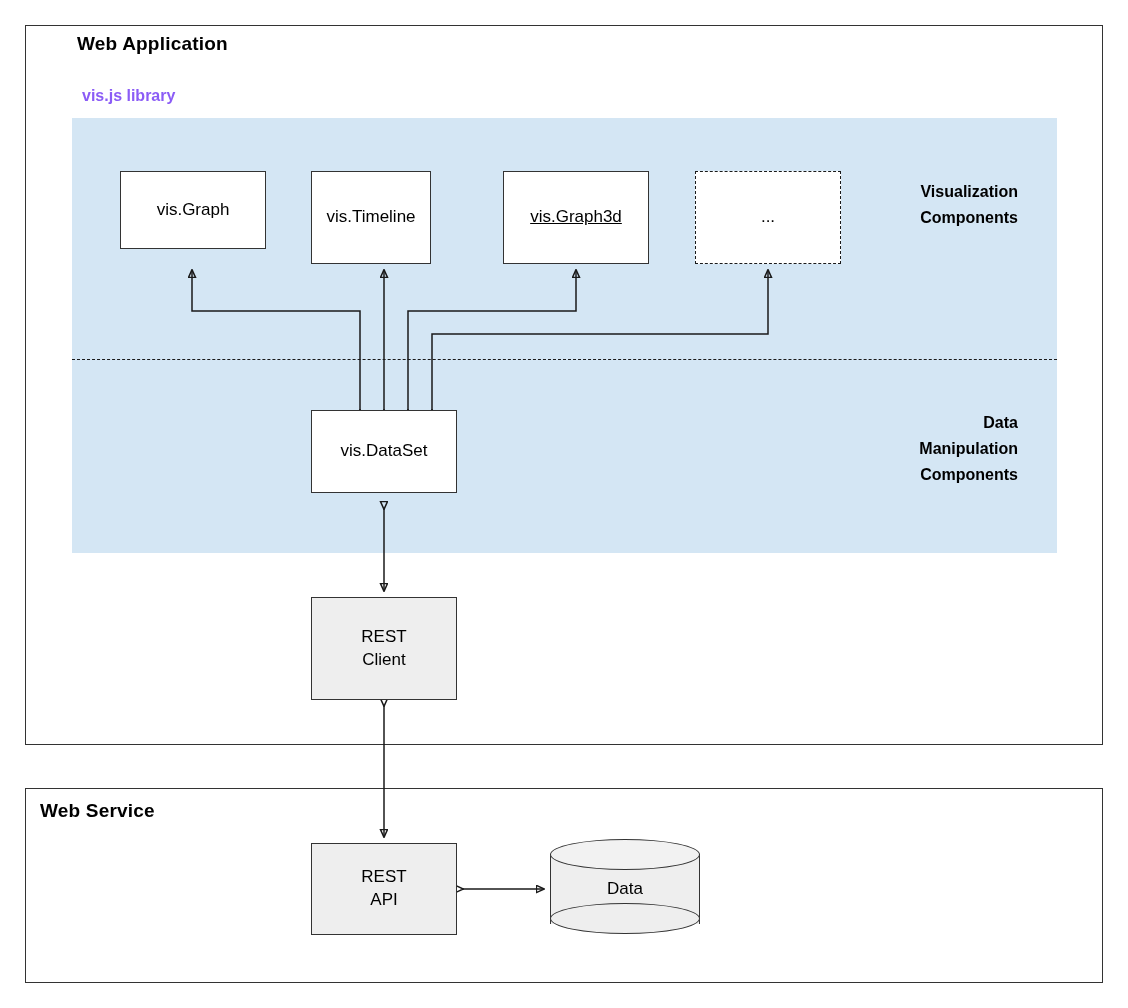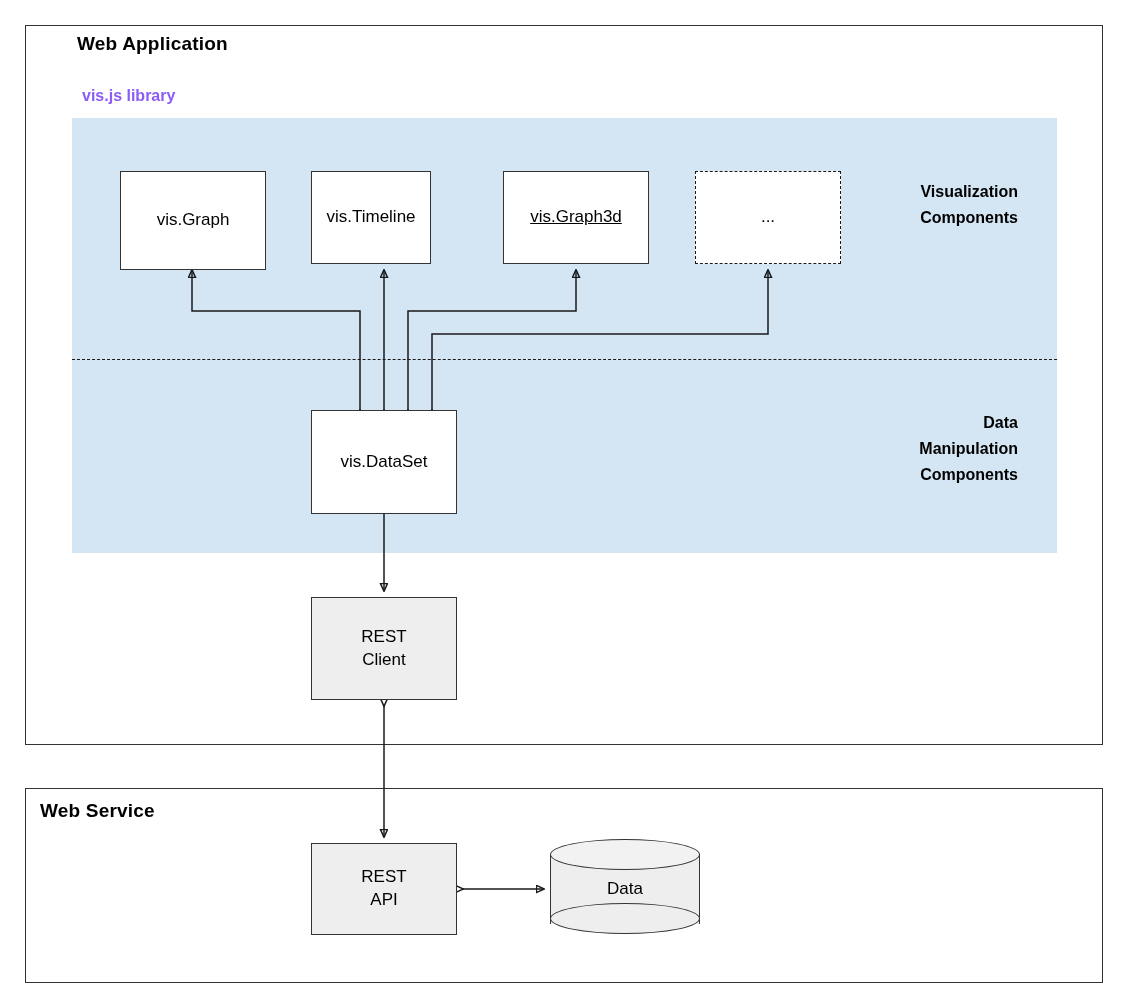--- a/index.html
+++ b/index.html
@@ -100,25 +100,25 @@
   }
   .node-dashed {
     background: #ffffff;
     border: 1.6px dashed #1a1a1a;
   }
   .node-grey {
     background: #eeeeee;
     border: 1.4px solid #333333;
   }
 
-  #node-vis-graph    { left: 120px; top: 171px; width: 146px; height: 99px; }
+  #node-vis-graph    { left: 120px; top: 171px; width: 146px; height: 78px; }
   #node-vis-timeline { left: 311px; top: 171px; width: 120px; height: 93px; }
   #node-vis-graph3d  { left: 503px; top: 171px; width: 146px; height: 93px; text-decoration: underline; }
   #node-more         { left: 695px; top: 171px; width: 146px; height: 93px; }
-  #node-vis-dataset  { left: 311px; top: 410px; width: 146px; height: 104px; text-align: right; }
+  #node-vis-dataset  { left: 311px; top: 410px; width: 146px; height: 83px; text-align: right; }
   #node-rest-client  { left: 311px; top: 597px; width: 146px; height: 103px; }
   #node-rest-api     { left: 311px; top: 843px; width: 146px; height: 92px; }
 
   
   #node-data-store {
     position: absolute;
     left: 550px;
     top: 843px;
     width: 150px;
     height: 92px;

